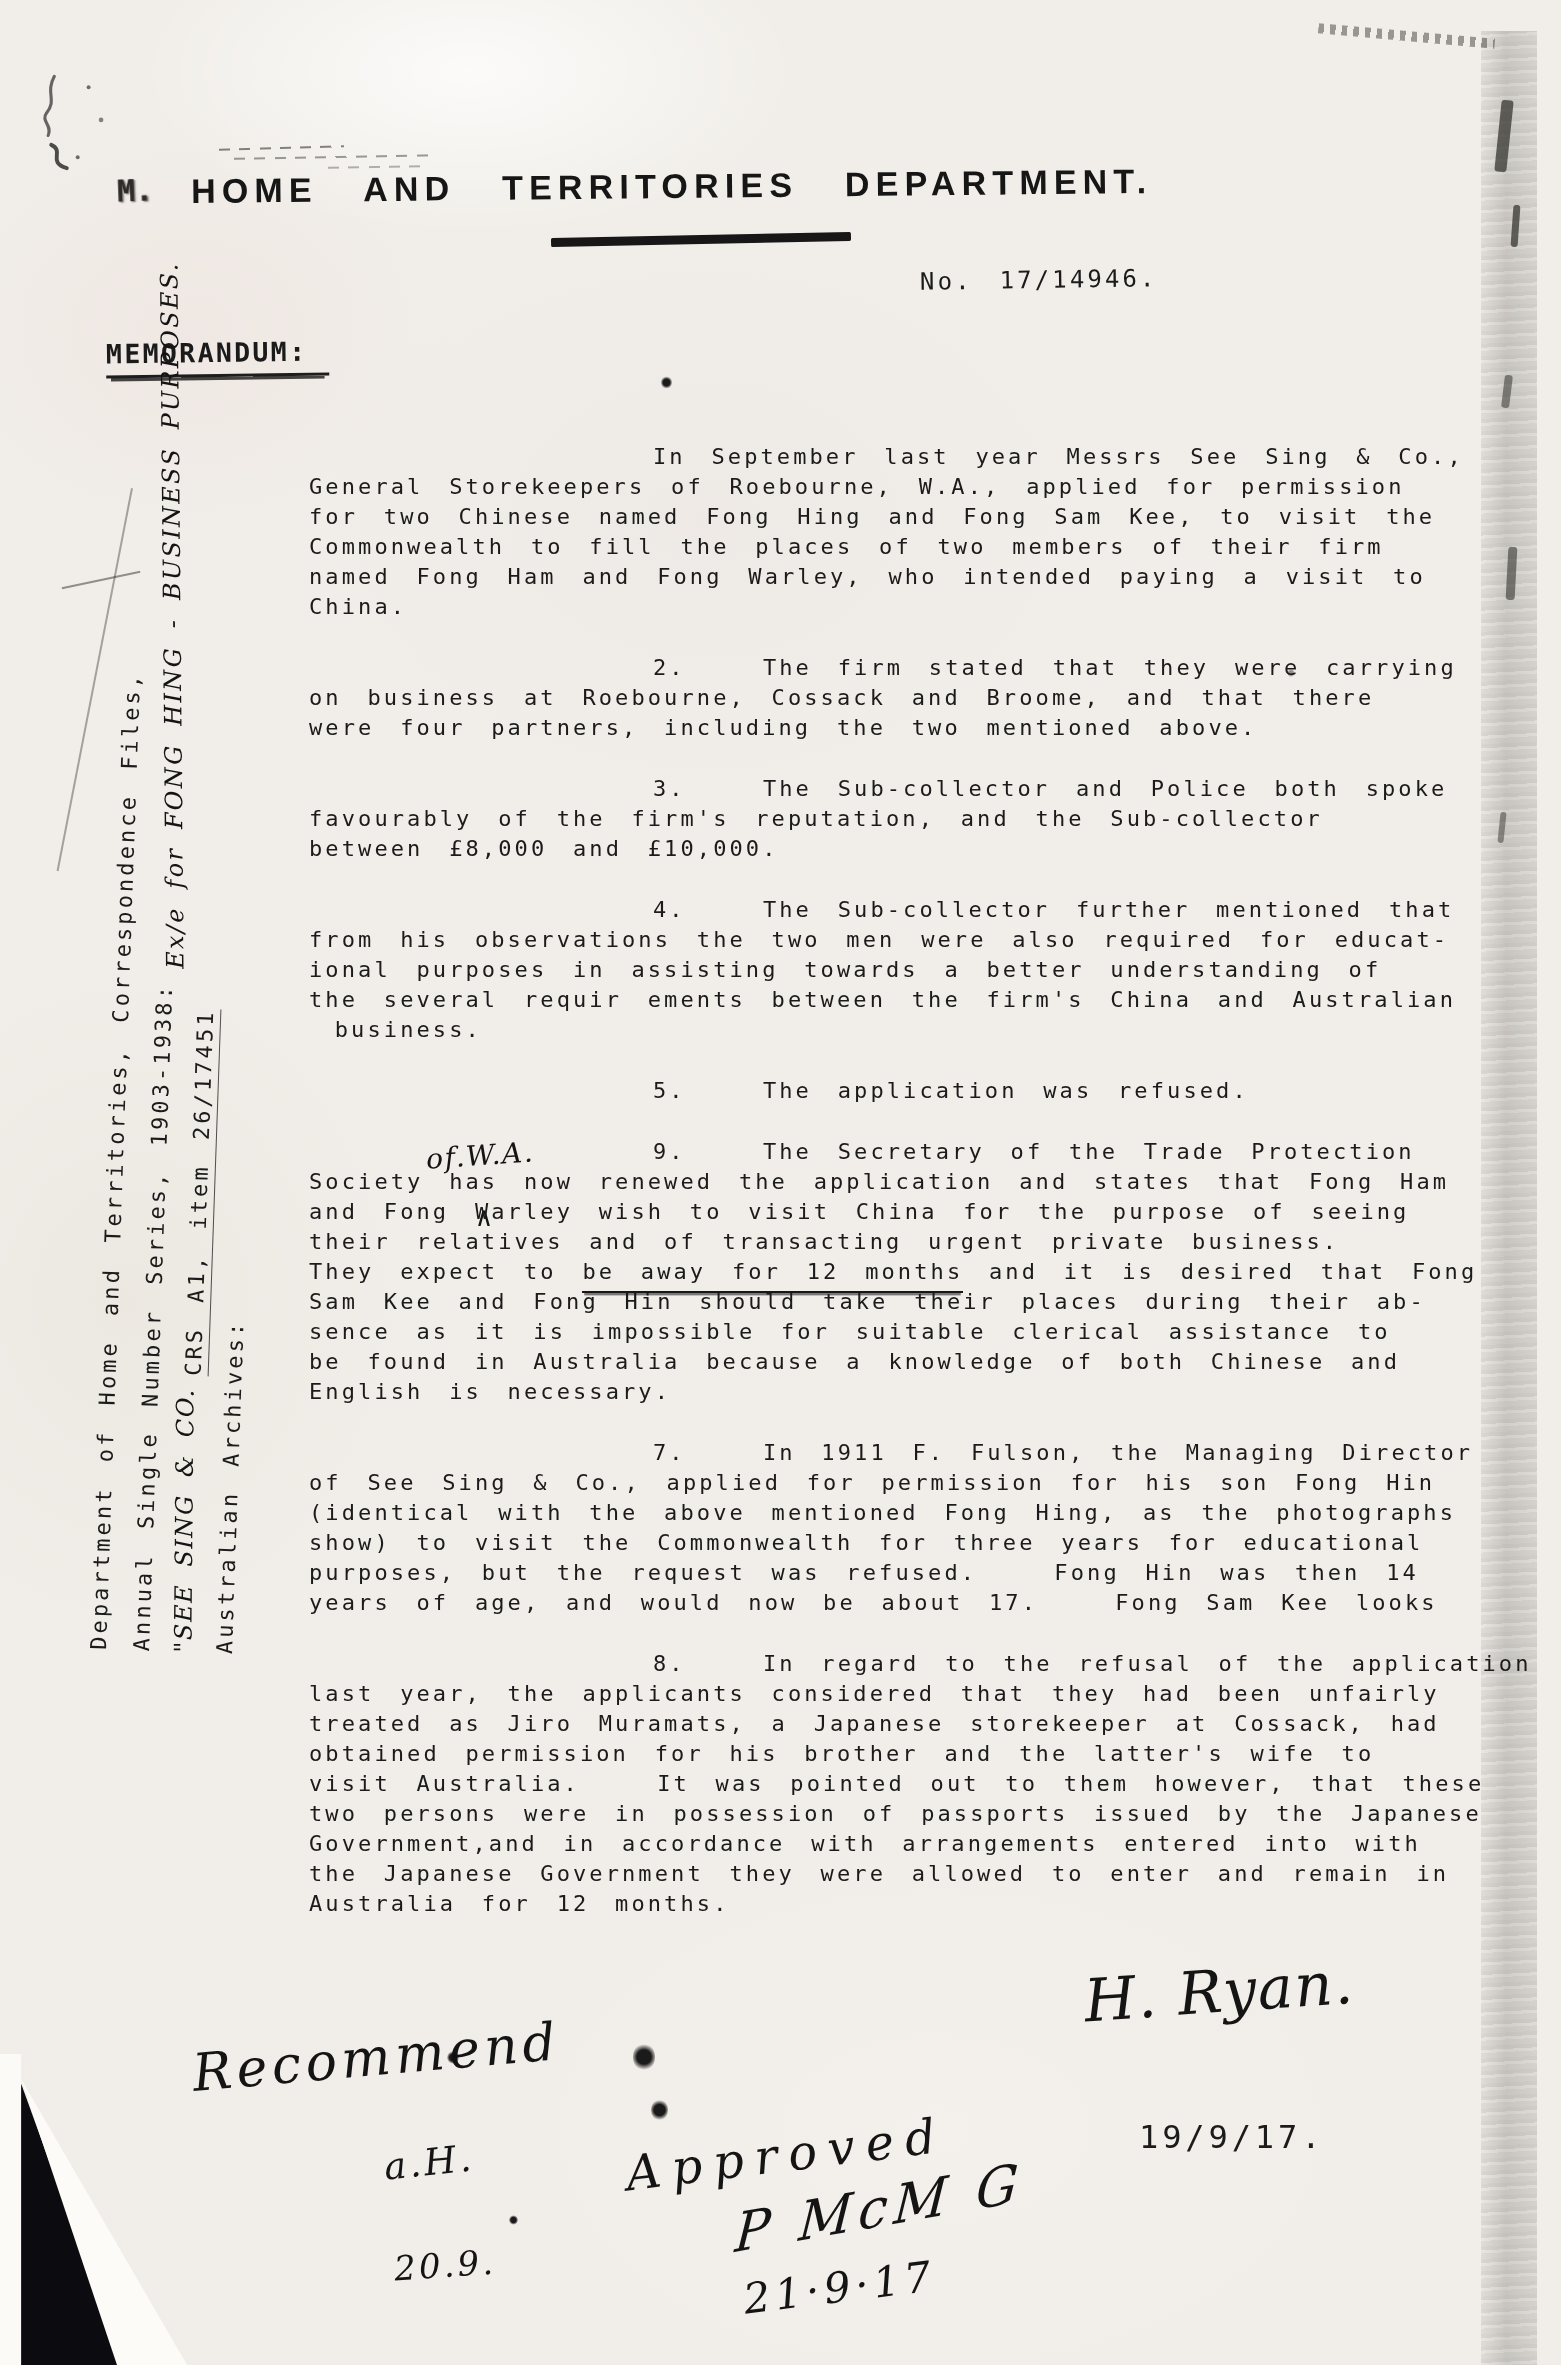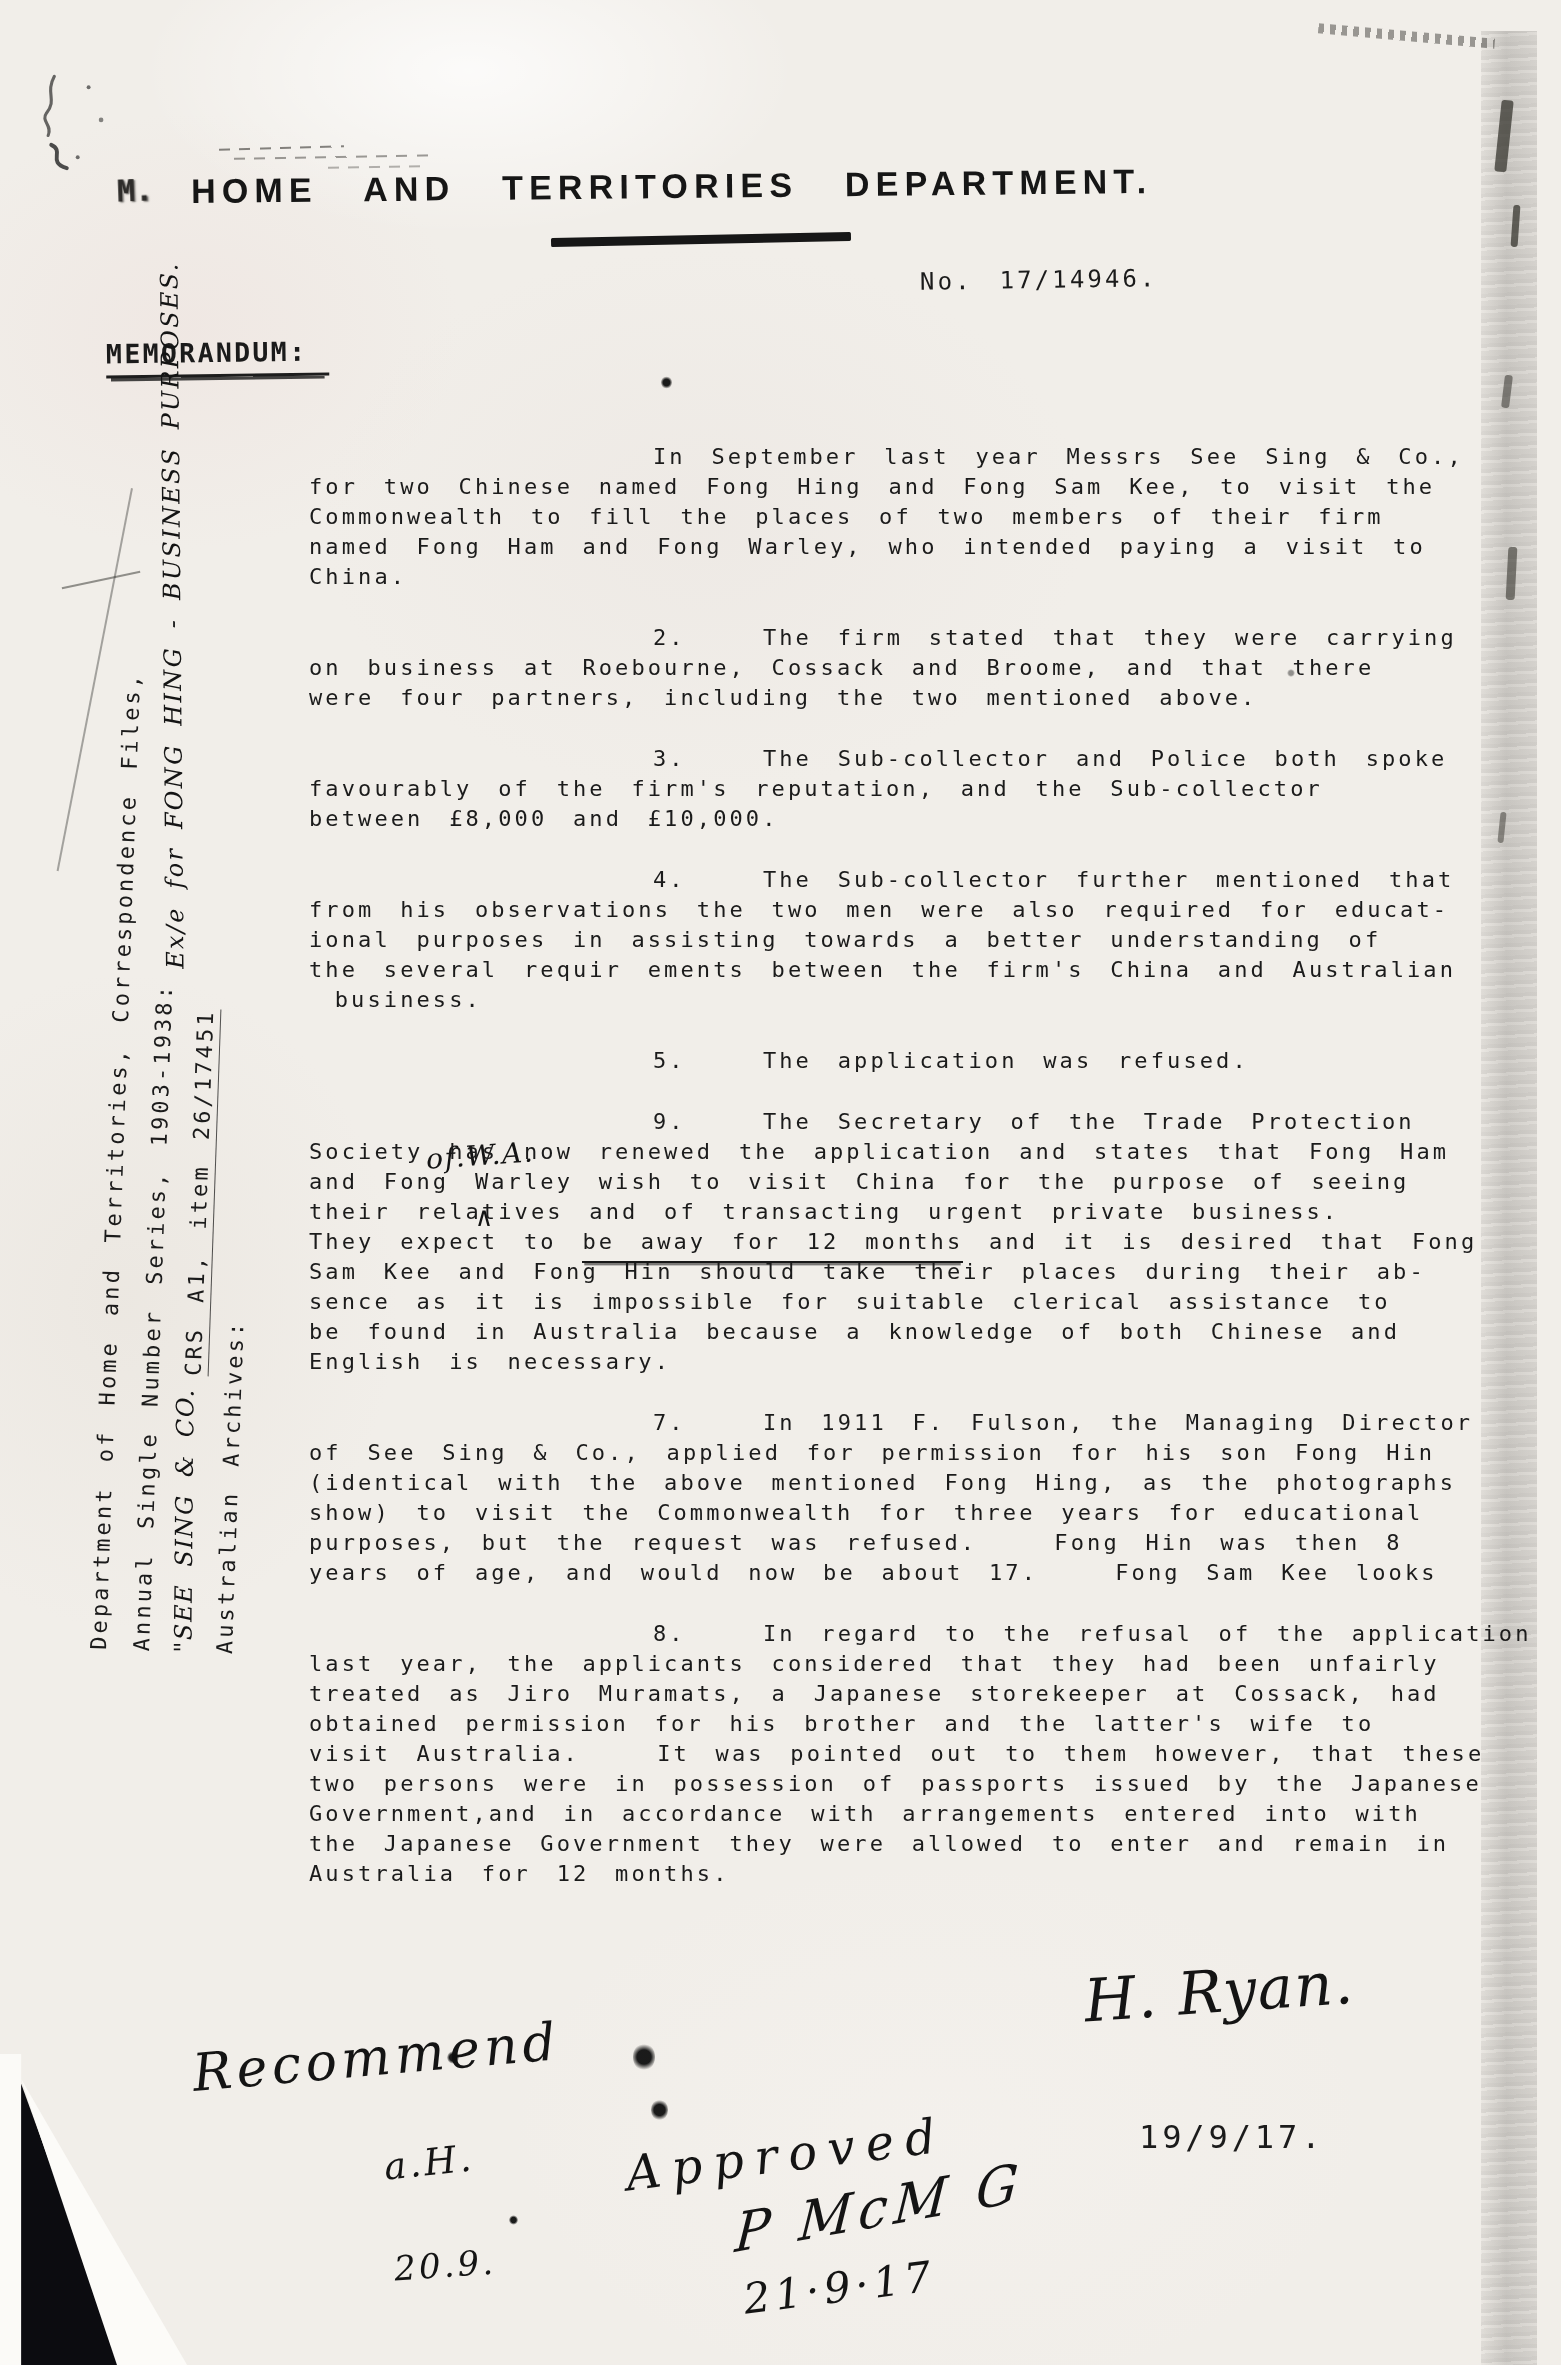--- a/index.html
+++ b/index.html
@@ -126,20 +126,21 @@
     <div class="sb-row"><span class="hand sb-hand2">"SEE SING &amp; CO.</span><span class="sb-underl">CRS A1, item 26/17451</span></div>
     <div class="sb-row">Australian Archives:</div>
   </div>
 
   <span class="hand ins-above">of.W.A.</span>
   <span class="ins-caret">∧</span>
 
   <div class="body-block typed">
     <div class="para">
       <div class="line fl">In September last year Messrs See Sing &amp; Co.,</div>
+      <div class="line">General Storekeepers of Roebourne, W.A., applied for permission</div>
       <div class="line">for two Chinese named Fong Hing and Fong Sam Kee, to visit the</div>
       <div class="line">Commonwealth to fill the places of two members of their firm</div>
       <div class="line">named Fong Ham and Fong Warley, who intended paying a visit to</div>
       <div class="line">China.</div>
     </div>
     <div class="para">
       <div class="line fl">2.   The firm stated that they were carrying</div>
       <div class="line">on business at Roebourne, Cossack and Broome, and that there</div>
       <div class="line">were four partners, including the two mentioned above.</div>
     </div>
@@ -167,21 +168,21 @@
       <div class="line">Sam Kee and Fong Hin should take their places during their ab-</div>
       <div class="line">sence as it is impossible for suitable clerical assistance to</div>
       <div class="line">be found in Australia because a knowledge of both Chinese and</div>
       <div class="line">English is necessary.</div>
     </div>
     <div class="para">
       <div class="line fl">7.   In 1911 F. Fulson, the Managing Director</div>
       <div class="line">of See Sing &amp; Co., applied for permission for his son Fong Hin</div>
       <div class="line">(identical with the above mentioned Fong Hing, as the photographs</div>
       <div class="line">show) to visit the Commonwealth for three years for educational</div>
-      <div class="line">purposes, but the request was refused.   Fong Hin was then 8</div>
+      <div class="line">purposes, but the request was refused.   Fong Hin was then 14</div>
       <div class="line">years of age, and would now be about 17.   Fong Sam Kee looks</div>
     </div>
     <div class="para">
       <div class="line fl">8.   In regard to the refusal of the application</div>
       <div class="line">last year, the applicants considered that they had been unfairly</div>
       <div class="line">treated as Jiro Muramats, a Japanese storekeeper at Cossack, had</div>
       <div class="line">obtained permission for his brother and the latter's wife to</div>
       <div class="line">visit Australia.   It was pointed out to them however, that these</div>
       <div class="line">two persons were in possession of passports issued by the Japanese</div>
       <div class="line">Government,and in accordance with arrangements entered into with</div>

